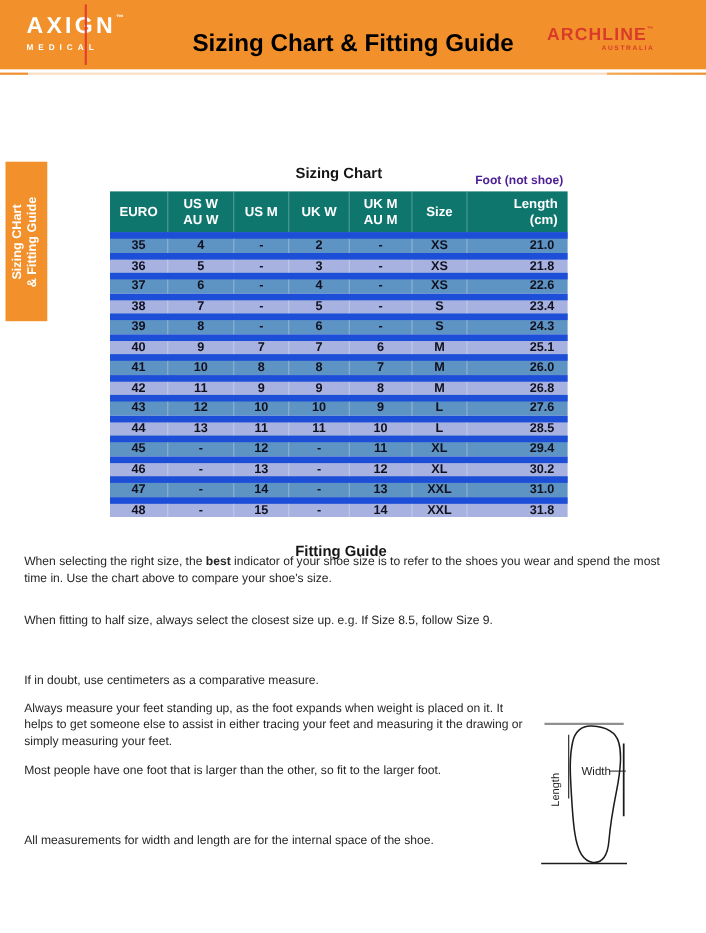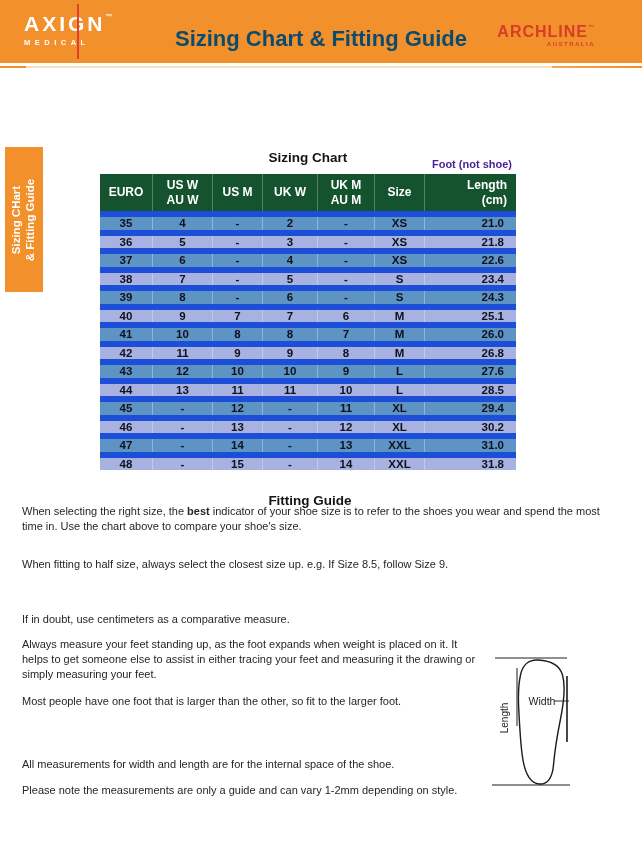--- a/index.html
+++ b/index.html
@@ -6,42 +6,42 @@
   body { background:#e8e8e8; font-family:"Liberation Sans", sans-serif; }
   .page { position:relative; width:642px; height:848px; background:#ffffff; margin:0 auto; overflow:hidden; }
 
   
   .header { position:absolute; left:0; top:0; width:642px; height:63px; background:#F2912C; }
   .axign { position:absolute; left:24px; top:13px; color:#fff; }
   .axign-name { font-size:21px; font-weight:bold; letter-spacing:3px; line-height:1; }
   .axign-tm { font-size:7px; vertical-align:top; letter-spacing:0; }
   .axign-sub { font-size:7.5px; font-weight:bold; letter-spacing:4.5px; margin-top:4px; }
   .axign-line { position:absolute; left:77px; top:4px; width:2px; height:55px; background:#E0402F; }
-  .header-title { position:absolute; left:0; right:0; top:26px; text-align:center; color:#0c4a6e; font-size:22px; font-weight:bold; }
+  .header-title { position:absolute; left:0; right:0; top:26px; text-align:center; color:#000000; font-size:22px; font-weight:bold; }
   .archline { position:absolute; right:47px; top:24px; text-align:right; color:#D93B2B; }
   .archline-name { font-size:16px; font-weight:bold; letter-spacing:1px; line-height:1; }
   .archline-tm { font-size:6px; vertical-align:top; }
   .archline-sub { font-size:6px; font-weight:bold; letter-spacing:1.5px; margin-top:1px; }
   .header-rule { position:absolute; left:0; top:66px; width:642px; height:2px;
     background:linear-gradient(90deg,#EF8F2D 0%,#EF8F2D 4%,#FADFC4 4%,#FADFC4 86%,#F3A853 86%,#EF8F2D 100%); }
 
   
   .side-tab { position:absolute; left:5px; top:147px; width:38px; height:145px; background:#F2912C; }
   .side-tab-text { position:absolute; left:50%; top:50%; width:145px; height:38px;
     transform:translate(-50%,-50%) rotate(-90deg); display:flex; flex-direction:column;
     justify-content:center; text-align:center; color:#fff; font-weight:bold; font-size:11.5px; line-height:1.2; }
 
   
   .chart-title { position:absolute; left:100px; top:150px; width:416px; text-align:center;
     font-size:13.5px; font-weight:bold; color:#141414; }
   .foot-note { position:absolute; left:395px; top:158px; width:117px; text-align:right;
     font-size:11px; font-weight:bold; color:#4c1d95; }
 
   .stable { position:absolute; left:100px; top:174px; width:416px; }
-  .thead { display:grid; grid-template-columns:52px 60px 50px 55px 57px 50px 92px; height:37px; background:#14532d; }
+  .thead { display:grid; grid-template-columns:52px 60px 50px 55px 57px 50px 92px; height:37px; background:#0f766e; }
   .thcell { display:flex; flex-direction:column; justify-content:center; align-items:center;
     color:#fff; font-size:12px; font-weight:bold; line-height:1.25; }
   .thcell.c6 { align-items:flex-end; padding-right:9px; }
   .thcell + .thcell { border-left:1px solid rgba(255,255,255,0.28); }
   .trow { display:grid; grid-template-columns:52px 60px 50px 55px 57px 50px 92px; height:18.5px; border-top:6px solid #1d4ed8; }
   .trow.dark { background:#5E94C4; }
   .trow.light { background:#A7B2E0; }
   .tcell { display:flex; align-items:center; justify-content:center;
     font-size:11.5px; font-weight:bold; color:#10101e; }
   .tcell + .tcell { border-left:1px solid rgba(255,255,255,0.30); }
@@ -241,21 +241,20 @@
   </div>
 
   <div class="h2" style="top:493px;">Fitting Guide</div>
   <div class="para" style="top:504px; width:600px;"><span>When selecting the right size, the </span><b>best</b><span> indicator of your shoe size is to refer to the shoes you wear and spend the most time in. Use the chart above to compare your shoe's size.</span></div>
   <div class="para" style="top:557px; width:600px;">When fitting to half size, always select the closest size up. e.g. If Size 8.5, follow Size 9.</div>
 
   <div class="para" style="top:612px; width:560px;">If in doubt, use centimeters as a comparative measure.</div>
   <div class="para" style="top:637px; width:458px;">Always measure your feet standing up, as the foot expands when weight is placed on it. It helps to get someone else to assist in either tracing your feet and measuring it the drawing or simply measuring your feet.</div>
   <div class="para" style="top:694px; width:520px;">Most people have one foot that is larger than the other, so fit to the larger foot.</div>
   <div class="para" style="top:757px; width:520px;">All measurements for width and length are for the internal space of the shoe.</div>
-  <div class="para" style="top:783px; width:445px;">Please note the measurements are only a guide and can vary 1-2mm depending on style.</div>
 
   <div class="foot-diagram">
     <svg width="140" height="145" viewBox="0 0 140 145">
       <line x1="4" y1="10" x2="76" y2="10" stroke="#8f8f8f" stroke-width="2"></line>
       <line x1="1" y1="137" x2="79" y2="137" stroke="#1c1c1c" stroke-width="1.2"></line>
       <path d="M47,12
                C38,11.5 31.5,17 29.5,27
                C27.5,36 27,48 27.8,62
                C28.6,78 29.5,96 31.5,109
                C33.5,123 38.5,135 48,136

